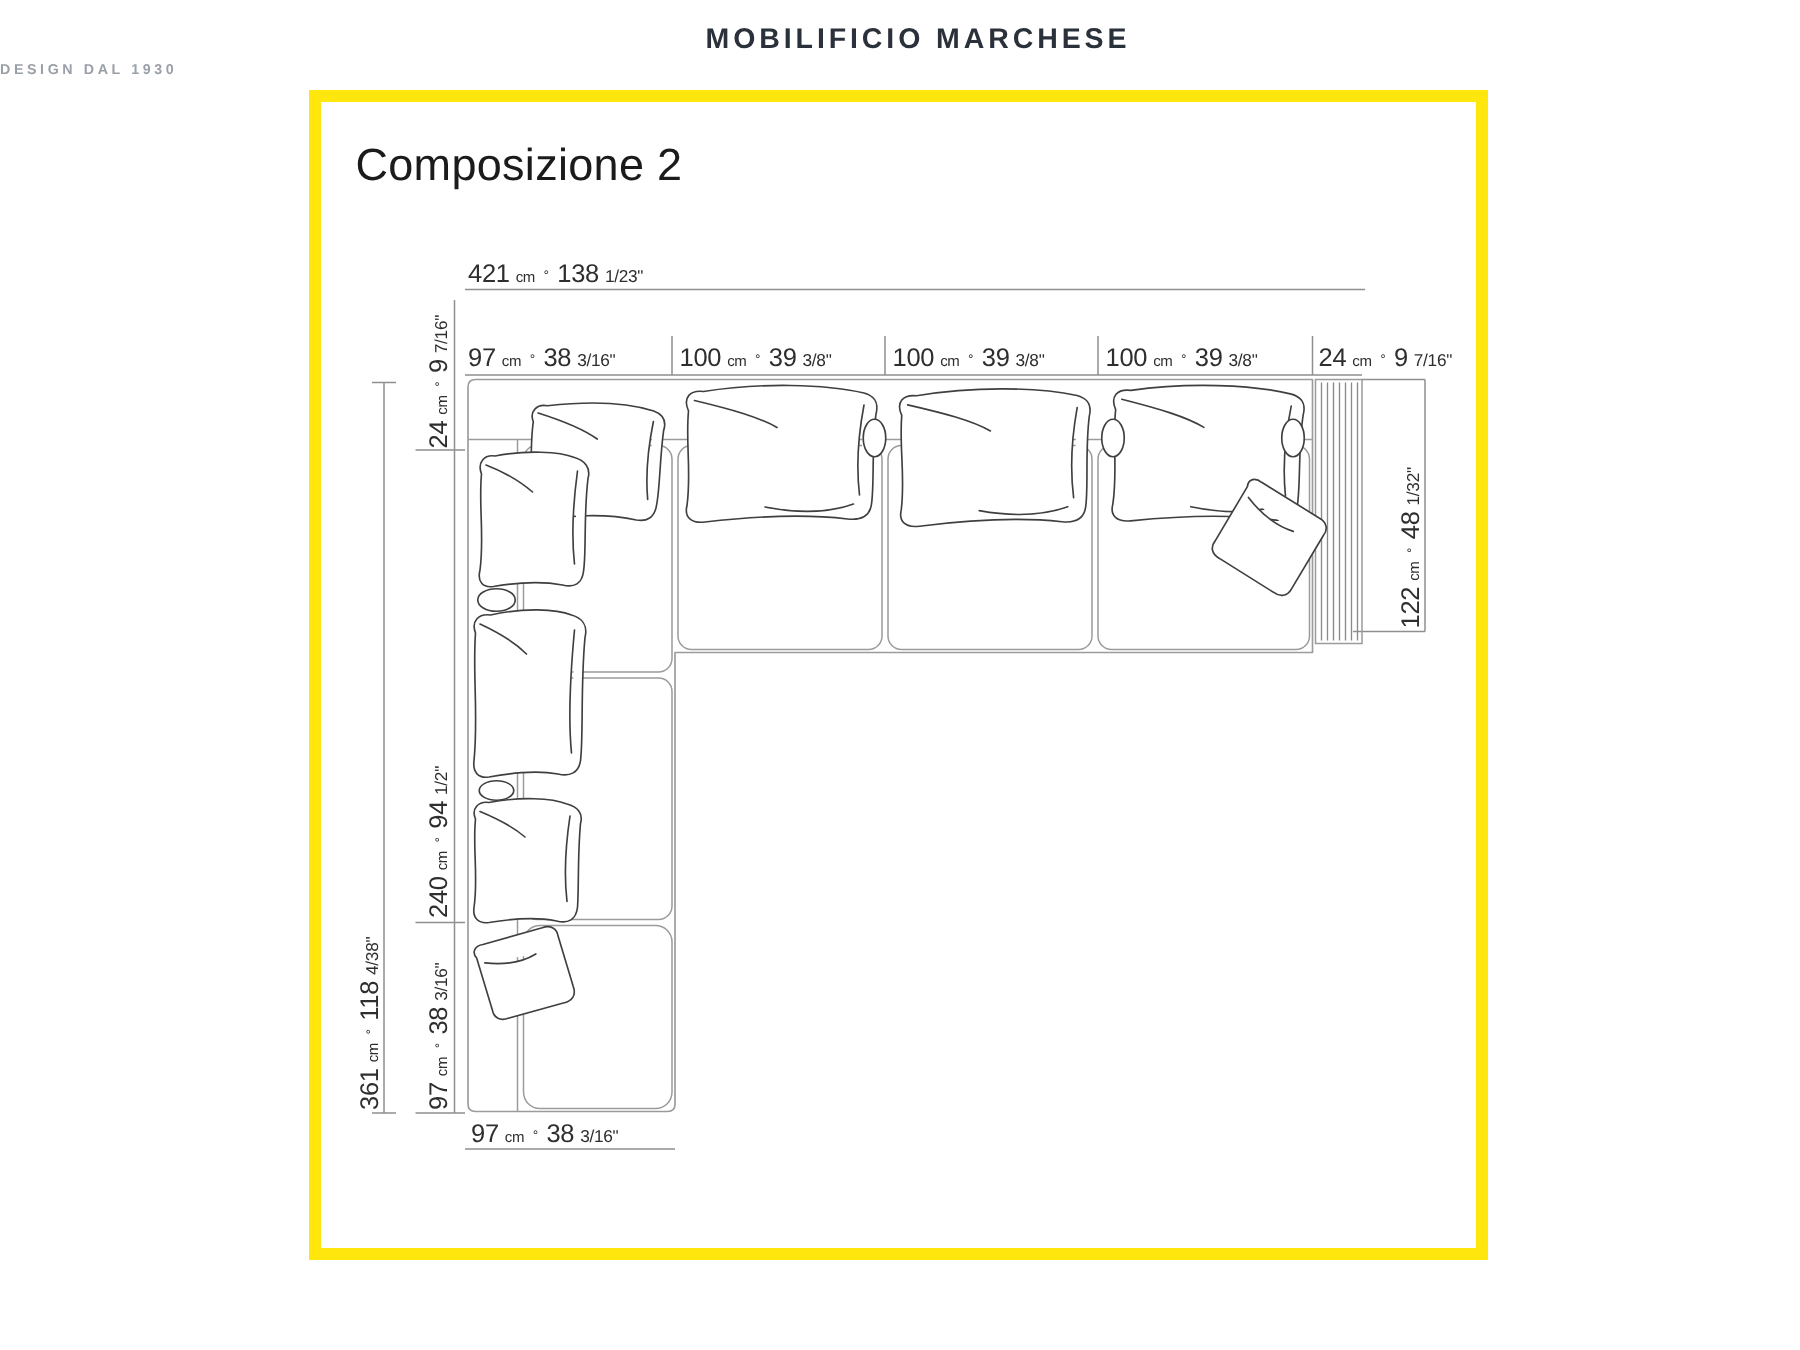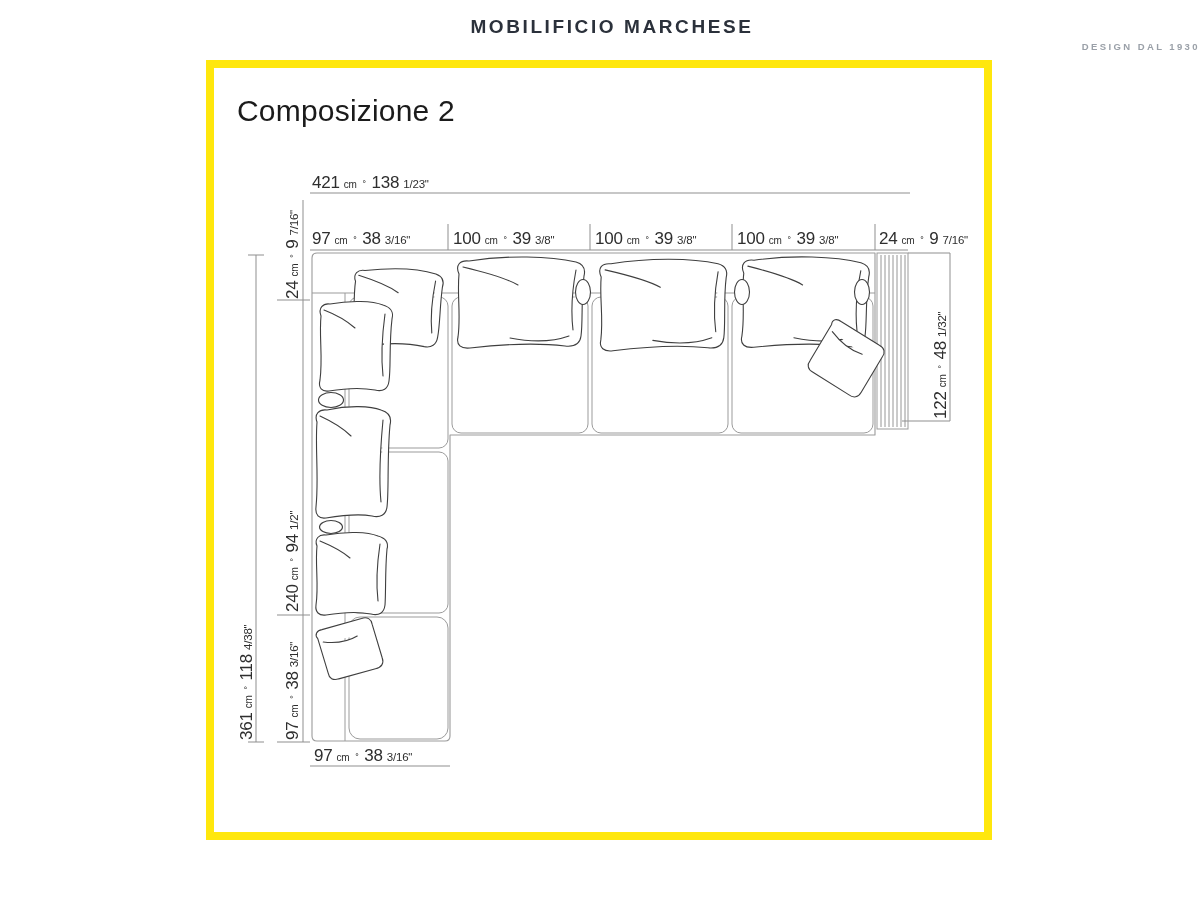--- a/index.html
+++ b/index.html
@@ -5,21 +5,21 @@
   html,body{margin:0;padding:0;}
   body{
     width:1200px;height:900px;position:relative;background:#ffffff;
     font-family:"Liberation Sans",sans-serif;overflow:hidden;
   }
   .brand-name{
     position:absolute;top:16px;left:0;width:100%;text-align:center;
     font-size:19px;font-weight:bold;letter-spacing:2.6px;color:#2b313b;padding-left:12px;
   }
   .brand-tagline{
-    position:absolute;top:41px;left:0;width:100%;text-align:right;
+    position:absolute;top:41px;left:0;width:100%;text-align:left;
     font-size:9.5px;font-weight:bold;letter-spacing:2.4px;color:#9aa0a8;
   }
   .frame{
     position:absolute;left:206px;top:60px;width:786px;height:780px;
     border:8px solid #FFE70D;box-sizing:border-box;
   }
   .comp-title{
     position:absolute;left:237px;top:94px;
     font-size:30px;color:#1b1b1b;letter-spacing:0.2px;text-align:center;
   }

